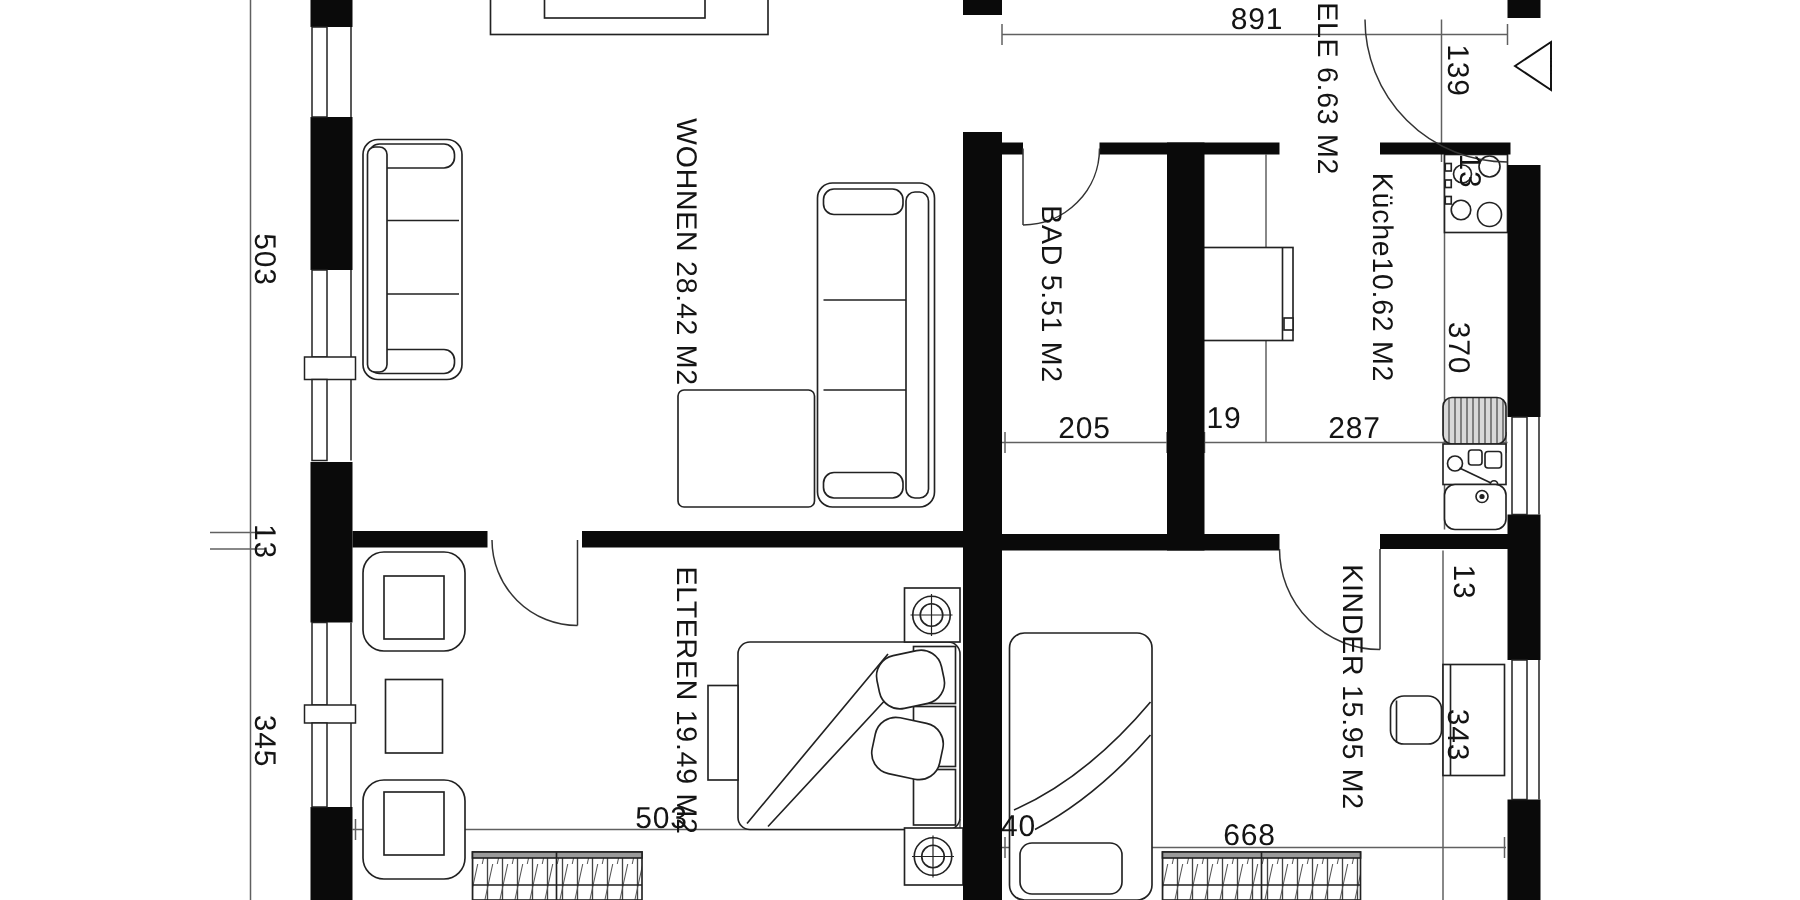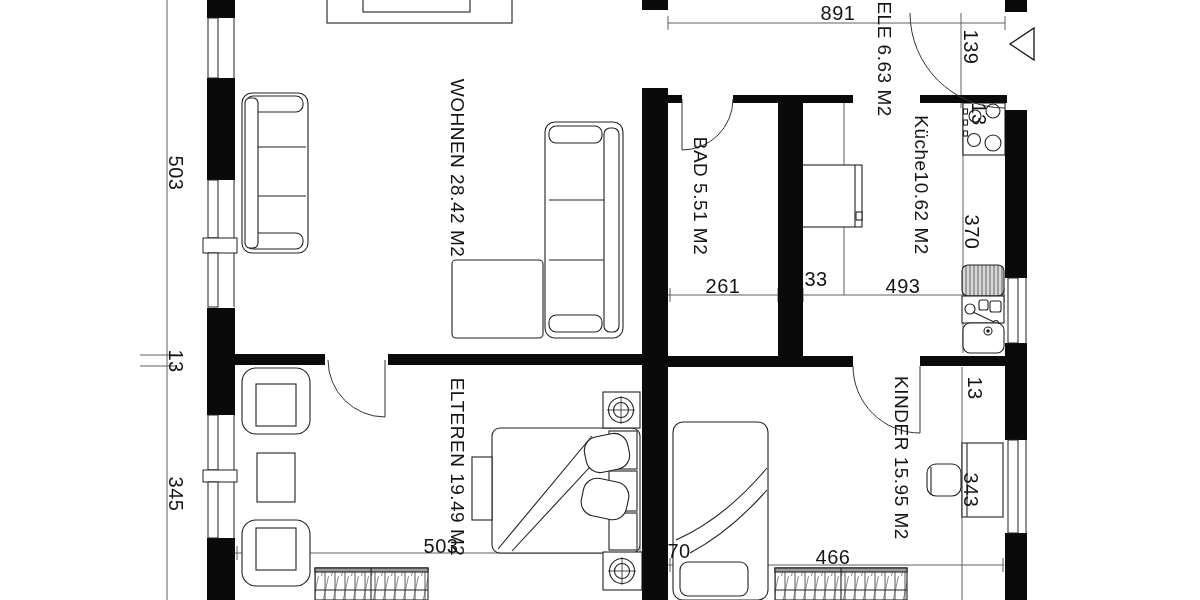--- a/index.html
+++ b/index.html
@@ -249,24 +249,24 @@
   <div class="lbl rot room" style="left:884px;top:52px">DELE 6.63 M2</div>
   <div class="lbl rot room" style="left:457px;top:168px">WOHNEN 28.42 M2</div>
   <div class="lbl rot room" style="left:700px;top:196px">BAD 5.51 M2</div>
   <div class="lbl rot room" style="left:921px;top:185px">Küche10.62 M2</div>
   <div class="lbl rot room" style="left:457px;top:467px">ELTEREN 19.49 M2</div>
   <div class="lbl rot room" style="left:901px;top:458px">KINDER 15.95 M2</div>
 
   <div class="lbl rot" style="left:979px;top:114px">13</div>
   <div class="lbl rot" style="left:972px;top:232px">370</div>
 
-  <div class="lbl" style="left:723px;top:286px">261</div>
-  <div class="lbl" style="left:816px;top:279px">33</div>
-  <div class="lbl" style="left:903px;top:286px">493</div>
+  <div class="lbl" style="left:723px;top:286px">205</div>
+  <div class="lbl" style="left:816px;top:279px">19</div>
+  <div class="lbl" style="left:903px;top:286px">287</div>
 
   <div class="lbl rot" style="left:975px;top:388px">13</div>
   <div class="lbl rot" style="left:971px;top:490px">343</div>
 
   <div class="lbl" style="left:441px;top:546px">503</div>
-  <div class="lbl" style="left:679px;top:551px">70</div>
-  <div class="lbl" style="left:833px;top:557px">466</div>
+  <div class="lbl" style="left:679px;top:551px">40</div>
+  <div class="lbl" style="left:833px;top:557px">668</div>
 
 </div>
 
 </body></html>

